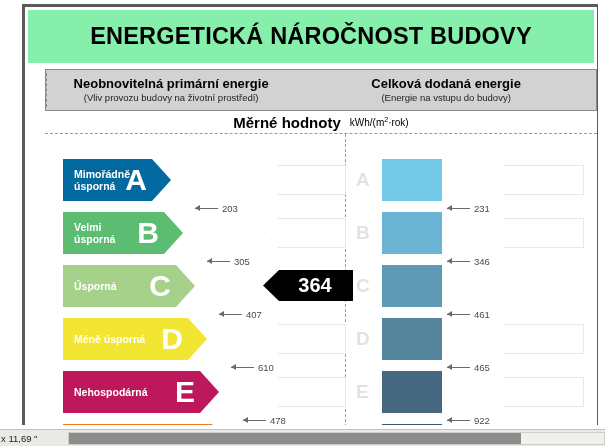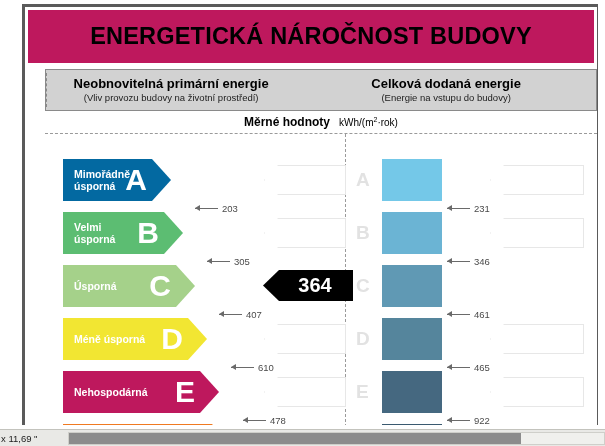--- a/index.html
+++ b/index.html
@@ -45,21 +45,21 @@
     border: 3px solid #5a5a5a;
     border-top-width: 3px;
     overflow: hidden;
   }
 
   
   .title-band {
     position: absolute;
     left: 3px; top: 3px;
     width: 566px; height: 53px;
-    background: #be185d;
+    background: #86efac;
     display: flex;
     align-items: center;
     justify-content: center;
   }
   .title-band .title {
     font-size: 23.5px;
     font-weight: bold;
     letter-spacing: 0.2px;
     color: #000000;
     white-space: nowrap;
@@ -105,21 +105,21 @@
   
   .units-row {
     position: absolute;
     left: 20px; top: 105px;
     width: 552px; height: 20px;
     display: flex;
     align-items: center;
     justify-content: center;
     gap: 9px;
   }
-  .units-label { font-size: 12px; font-weight: bold; color: #000; }
+  .units-label { font-size: 15px; font-weight: bold; color: #000; }
   .units-value { font-size: 10px; color: #000; }
   .units-value sup { font-size: 7px; vertical-align: super; }
 
   .dash-divider {
     position: absolute;
     left: 20px; top: 126px;
     width: 552px; height: 0;
     border-top: 1px dashed #9a9a9a;
   }
 

